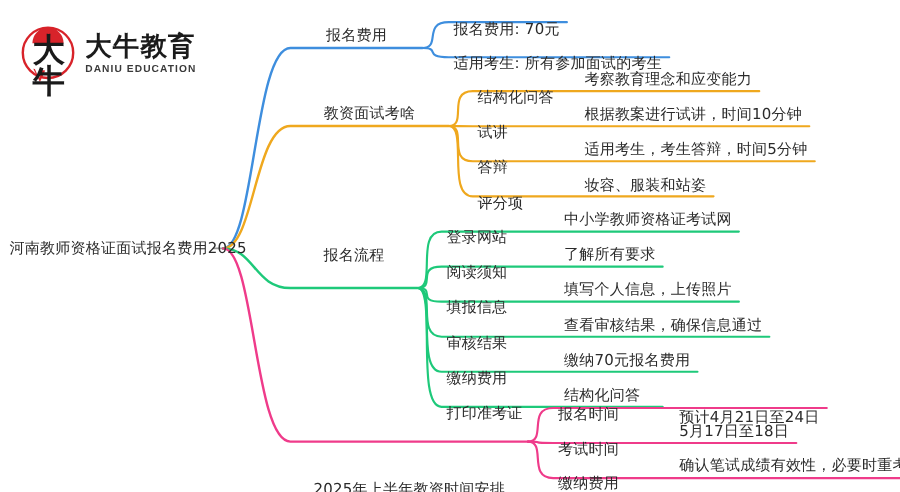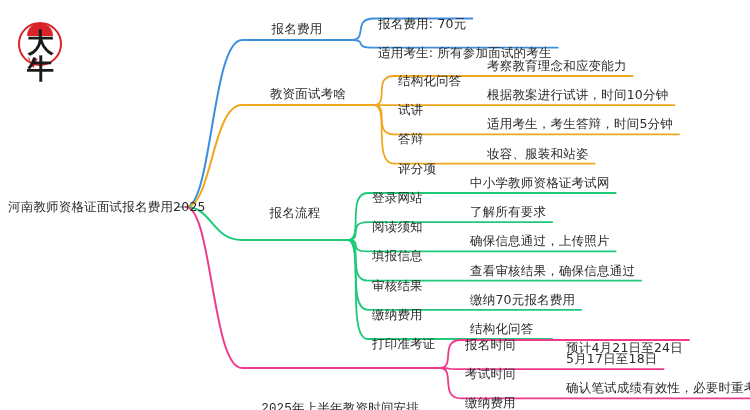--- a/index.html
+++ b/index.html
@@ -43,36 +43,40 @@
   .logo-text{display:flex;flex-direction:column;justify-content:center;}
   .logo-cn{font-size:22px;font-weight:700;color:#1b1b1b;letter-spacing:1px;line-height:24px;
     font-family:"DejaVu Sans",sans-serif;}
   .logo-en{font-size:8.5px;font-weight:700;color:#3a3a3a;letter-spacing:.9px;line-height:11px;
     font-family:"Liberation Sans",sans-serif;}
 
   
   .node{position:absolute;white-space:nowrap;color:#2b2b2b;
         font-family:"DejaVu Sans","Liberation Sans",sans-serif;}
   .root{font-size:12.5px;left:8px;top:199px;letter-spacing:.2px;}
-  .branch{font-size:12.5px;letter-spacing:.2px;font-family:Liberation Mono, monospace;}
+  .branch{font-size:12.5px;letter-spacing:.2px;}
   .leaf-label{font-size:12.5px;letter-spacing:.2px;margin-top:15px;}
   .leaf-desc{font-size:12.5px;letter-spacing:.2px;}
 </style>
 </head>
 <body>
 
 <div id="canvas">
 
   <div class="logo">
     <div class="logo-mark">
       <div class="bubble"></div>
       <div class="cap"></div>
       <div class="tail"></div>
       <div class="tail-inner"></div>
       <div class="glyph">大牛</div>
+    </div>
+    <div class="logo-text">
+      <div class="logo-cn">大牛教育</div>
+      <div class="logo-en">DANIU EDUCATION</div>
     </div>
   </div>
 
   <svg class="links" id="links" viewBox="0 0 750 410" xmlns="http://www.w3.org/2000/svg">
       <path d="M 178 207 L 186 207" fill="none" stroke="#999" stroke-width="1.6" stroke-linecap="round"></path>
       <path d="M 186 207 C 212 207, 212 40, 242 40 L 352 40" fill="none" stroke="#3e8ede" stroke-width="2" stroke-linecap="round"></path>
       <path d="M 352 40 C 368 40, 352 18.5, 374 18.5 L 472.390625 18.5" fill="none" stroke="#3e8ede" stroke-width="1.8" stroke-linecap="round"></path>
       <path d="M 352 40 C 368 40, 352 47.7, 374 47.7 L 557.6875 47.7" fill="none" stroke="#3e8ede" stroke-width="1.8" stroke-linecap="round"></path>
       <path d="M 186 207 C 212 207, 212 105, 242 105 L 374 105" fill="none" stroke="#efa81e" stroke-width="2" stroke-linecap="round"></path>
       <path d="M 374 105 C 390 105, 372 76, 394 76 L 632.703125 76" fill="none" stroke="#efa81e" stroke-width="1.8" stroke-linecap="round"></path>
@@ -105,21 +109,21 @@
       <div class="node leaf-label" style="left: 398px; top: 116.4px;">答辩</div>
       <div class="node leaf-desc" style="left: 487px; top: 116.4px;">适用考生，考生答辩，时间5分钟</div>
       <div class="node leaf-label" style="left: 398px; top: 145.6px;">评分项</div>
       <div class="node leaf-desc" style="left: 487px; top: 145.6px;">妆容、服装和站姿</div>
       <div class="node branch" style="left: 269.594px; top: 205px;">报名流程</div>
       <div class="node leaf-label" style="left: 372px; top: 175px;">登录网站</div>
       <div class="node leaf-desc" style="left: 470px; top: 175px;">中小学教师资格证考试网</div>
       <div class="node leaf-label" style="left: 372px; top: 204.2px;">阅读须知</div>
       <div class="node leaf-desc" style="left: 470px; top: 204.2px;">了解所有要求</div>
       <div class="node leaf-label" style="left: 372px; top: 233.4px;">填报信息</div>
-      <div class="node leaf-desc" style="left: 470px; top: 233.4px;">确保信息通过，上传照片</div>
+      <div class="node leaf-desc" style="left: 470px; top: 233.4px;">填写个人信息，上传照片</div>
       <div class="node leaf-label" style="left: 372px; top: 262.6px;">审核结果</div>
       <div class="node leaf-desc" style="left: 470px; top: 262.6px;">查看审核结果，确保信息通过</div>
       <div class="node leaf-label" style="left: 372px; top: 291.8px; font-family: Liberation Mono, monospace;">缴纳费用</div>
       <div class="node leaf-desc" style="left: 470px; top: 291.8px;">缴纳70元报名费用</div>
       <div class="node leaf-label" style="left: 372px; top: 321px;">打印准考证</div>
       <div class="node leaf-desc" style="left: 470px; top: 321px;">结构化问答</div>
       <div class="node branch" style="left: 261.188px; top: 363px; margin-top: 37px;">2025年上半年教资时间安排</div>
       <div class="node leaf-label" style="left: 465px; top: 322px;">报名时间</div>
       <div class="node leaf-desc" style="left: 566px; top: 340px;">预计4月21日至24日</div>
       <div class="node leaf-label" style="left: 465px; top: 351.2px;">考试时间</div>

